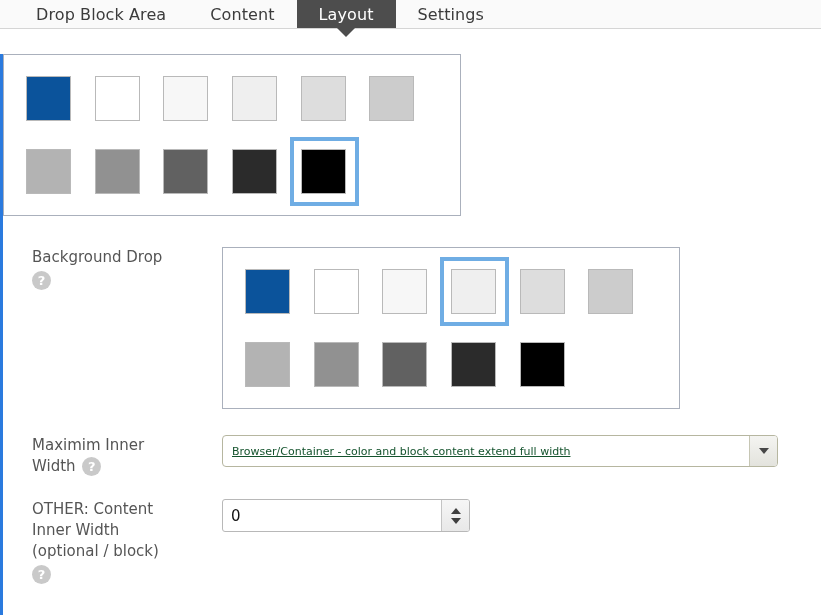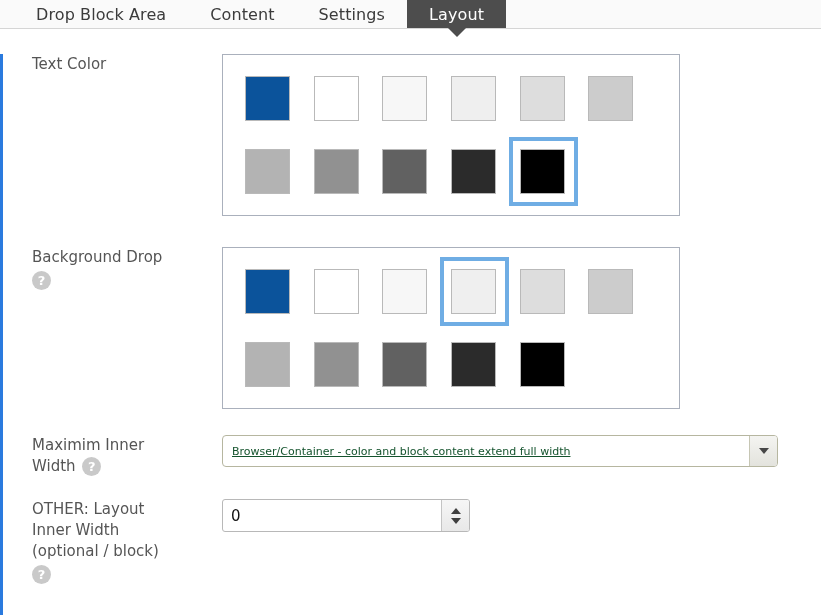--- a/index.html
+++ b/index.html
@@ -228,35 +228,32 @@
 </head>
 <body>
 
 <div class="tabbar">
   <div class="tab">
     <span>Drop Block Area</span>
   </div>
   <div class="tab">
     <span>Content</span>
   </div>
-  <div class="tab">
-    <span>Settings</span>
-  </div>
   <div class="tab active">
     <span>Layout</span>
     <span class="tab-pointer"></span>
   </div>
+  <div class="tab">
+    <span>Settings</span>
+  </div>
 </div>
 
 <div class="page">
 
   <div class="form-row" style="margin-top:25px;">
-    <div class="row-label">
-      <span>Text Color</span>
-    </div>
     <div class="swatch-panel" style="width:458px;">
       <div class="swatch-row">
         <div class="swatch-cell">
           <span class="swatch" style="background-color: rgb(11, 83, 155);"></span>
         </div>
         <div class="swatch-cell">
           <span class="swatch" style="background-color: rgb(255, 255, 255);"></span>
         </div>
         <div class="swatch-cell">
           <span class="swatch" style="background-color: rgb(247, 247, 247);"></span>
@@ -350,21 +347,21 @@
     <div class="select-wrap">
       <div class="select-value">Browser/Container - color and block content extend full width</div>
       <div class="select-arrow-btn">
         <span class="caret-down"></span>
       </div>
     </div>
   </div>
 
   <div class="form-row" style="margin-top:22px;">
     <div class="row-label">
-      <span>OTHER: Layout</span><br>
+      <span>OTHER: Content</span><br>
       <span>Inner Width</span><br>
       <span>(optional / block)</span>
       <span class="help-icon block">?</span>
     </div>
     <div class="number-wrap">
       <input class="number-input" type="text" value="0" style="">
       <div class="spinner">
         <div class="spin-btn up">
           <span class="tri-up"></span>
         </div>

